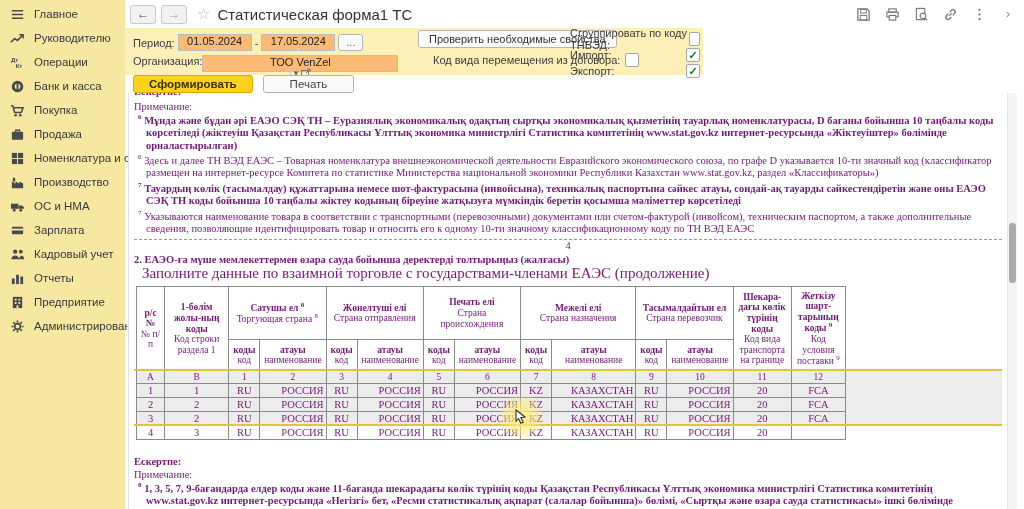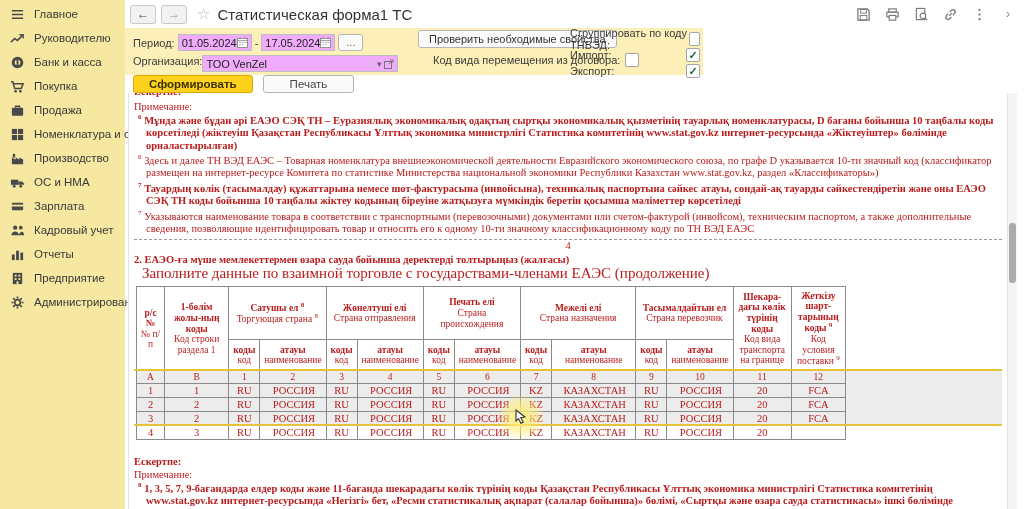--- a/index.html
+++ b/index.html
@@ -13,37 +13,37 @@
   .navbtn{width:24px;height:17px;border:1px solid #c9c9c9;background:#f2f2f2;border-radius:3px;display:flex;align-items:center;justify-content:center;font-size:12px;color:#444;margin-left:5px;cursor:pointer;}
   .navbtn.fwd{color:#999;}
   .star{font-size:15px;color:#b9b9b9;margin:0 7px 0 10px;cursor:pointer;}
   .wtitle{font-size:15px;color:#333;}
   .tb-icons{margin-left:auto;display:flex;align-items:center;gap:13px;padding-right:8px;color:#666;}
   .tb-icons .ic{width:16px;height:16px;cursor:pointer;display:flex;align-items:center;justify-content:center;}
   
   .panel{position:absolute;left:125px;top:28px;width:578px;height:47px;background:#fcf0b8;font-size:11px;color:#3c3c3c;}
   .row1{position:absolute;left:8px;top:6px;display:flex;align-items:center;gap:3px;}
   .row2{position:absolute;left:8px;top:27px;display:flex;align-items:flex-start;}
-  .inp{background:#f0abfc;border:1px solid #bdbdbd;height:15px;display:flex;align-items:center;font-size:11px;padding:0 3px;color:#222;}
+  .inp{background:#fdba74;border:1px solid #bdbdbd;height:15px;display:flex;align-items:center;font-size:11px;padding:0 3px;color:#222;flex-direction:column;}
   .date{width:66px;justify-content:space-between;}
   .cal{width:11px;height:11px;}
   .btn{background:#fbfbfb;border:1px solid #b5b5b5;border-radius:3px;font-size:11px;color:#333;padding:2px 10px;cursor:pointer;white-space:nowrap;}
   .btn.sm{padding:0 7px;height:15px;line-height:14px;color:#666;}
   .chk{width:12px;height:12px;background:#fff;border:1px solid #a5a5a5;border-radius:2px;display:inline-flex;align-items:center;justify-content:center;font-size:11px;font-weight:bold;color:#157a36;cursor:pointer;}
   .rt{position:absolute;left:445px;top:3px;width:130px;}
   .rt .r{display:flex;align-items:center;justify-content:space-between;height:16px;margin-bottom:0;}
   .chkbtn{position:absolute;left:293px;top:2px;}
   .kvlbl{position:absolute;left:308px;top:25px;display:flex;align-items:center;gap:5px;}
   
   .actions{position:absolute;left:125px;top:75px;width:899px;height:18px;display:flex;gap:10px;padding-left:8px;}
   .btn-main{background:#fdd21c;border:1px solid #dca600;border-radius:3px;font-size:11.5px;font-weight:bold;color:#3b3000;padding:1px 15px;cursor:pointer;}
   .btn-print{background:#fafafa;border:1px solid #b5b5b5;border-radius:3px;font-size:11.5px;color:#444;padding:1px 26px;cursor:pointer;}
   
   .doc{position:absolute;left:128px;top:93px;width:880px;height:416px;background:#fff;overflow:hidden;
-       font-family:"Liberation Serif",serif;color:#b91c1c;border-left:1px solid #e2e2e2;padding-left:5px;box-sizing:border-box;}
+       font-family:"Liberation Serif",serif;color:#701a75;border-left:1px solid #e2e2e2;padding-left:5px;box-sizing:border-box;}
   .clip-top{height:6px;overflow:hidden;}
   .clip-top span{display:block;margin-top:-7px;font-weight:bold;font-size:10.5px;}
   .note-lbl{font-size:10.5px;margin-top:2px;}
   .fn{font-size:10.5px;line-height:1.2;padding-left:12px;text-indent:-8px;margin-top:1px;width:870px;box-sizing:border-box;}
   .fn.kz{font-weight:bold;}
   .fn sup{font-size:7px;}
   .dashsep{border-top:1px dashed #9a9a9a;margin:4px 0 0;width:868px;}
   .pagenum{text-align:center;font-size:10.5px;width:868px;}
   .sec-kz{font-weight:bold;font-size:10.5px;margin-top:3px;}
   .sec-ru{font-size:15px;padding-left:8px;}
@@ -54,21 +54,21 @@
   .doct th{font-size:9.5px;line-height:1.12;text-align:center;vertical-align:middle;background:#fff;}
   .doct th .kzh{font-weight:bold;display:block;}
   .doct th .ruh{display:block;}
   .doct sup{font-size:7px;}
   tr.hrow1 th{height:52px;}
   tr.hrow2 th{height:30px;}
   tr.num-row td{height:12px;font-size:9.5px;text-align:center;background:#ececec;}
   tr.data td{height:13px;font-size:10.5px;background:#ececec;}
   tr.data.last td{background:#fff;}
   tr.data td.c{text-align:center;}
-  tr.data td.l{text-align:center;padding-left:4px;margin-top:7px;}
+  tr.data td.l{text-align:right;padding-left:4px;margin-top:7px;}
   .yline{position:absolute;left:0;width:868px;height:2px;background:#e7c23b;z-index:5;}
   .band{position:absolute;left:712px;width:156px;background:#ececec;z-index:0;}
   .glow{position:absolute;width:46px;height:46px;border-radius:50%;z-index:6;
         background:radial-gradient(circle,rgba(255,238,120,.95) 0%,rgba(255,238,120,.55) 45%,rgba(255,238,120,0) 72%);}
   .cursor{position:absolute;z-index:7;}
   
   .bot-kz{font-weight:bold;font-size:10.5px;margin-top:16px;}
   
   .scroll{position:absolute;right:7px;top:93px;width:9px;height:416px;background:#f4f4f4;border-left:1px solid #e3e3e3;}
   .thumb{position:absolute;left:1px;top:130px;width:7px;height:60px;background:#ababab;border-radius:3px;cursor:pointer;}
@@ -86,20 +86,29 @@
       <span>Главное</span>
     </div>
     <div class="sb-item">
       <span class="ic">
         <svg width="15" height="15" viewBox="0 0 16 16">
           <path d="M1 12l4-4 3 2 6-6" fill="none" stroke="#4a4a4a" stroke-width="1.8"></path>
           <path d="M10 4h4v4" fill="none" stroke="#4a4a4a" stroke-width="1.5"></path>
         </svg>
       </span>
       <span>Руководителю</span>
+    </div>
+    <div class="sb-item">
+      <span class="ic">
+        <svg width="15" height="15" viewBox="0 0 16 16">
+          <text x="1" y="7" font-size="6.5" font-weight="bold" fill="#4a4a4a" font-family="Liberation Sans,sans-serif">Дт</text>
+          <text x="6" y="14" font-size="6.5" font-weight="bold" fill="#4a4a4a" font-family="Liberation Sans,sans-serif">Кт</text>
+        </svg>
+      </span>
+      <span>Операции</span>
     </div>
     <div class="sb-item">
       <span class="ic">
         <svg width="15" height="15" viewBox="0 0 16 16">
           <circle cx="8" cy="8" r="6.2" fill="#4a4a4a"></circle>
           <circle cx="8" cy="8" r="3" fill="#f6e7a1"></circle>
           <rect x="7" y="4" width="2" height="8" fill="#4a4a4a"></rect>
         </svg>
       </span>
       <span>Банк и касса</span>

